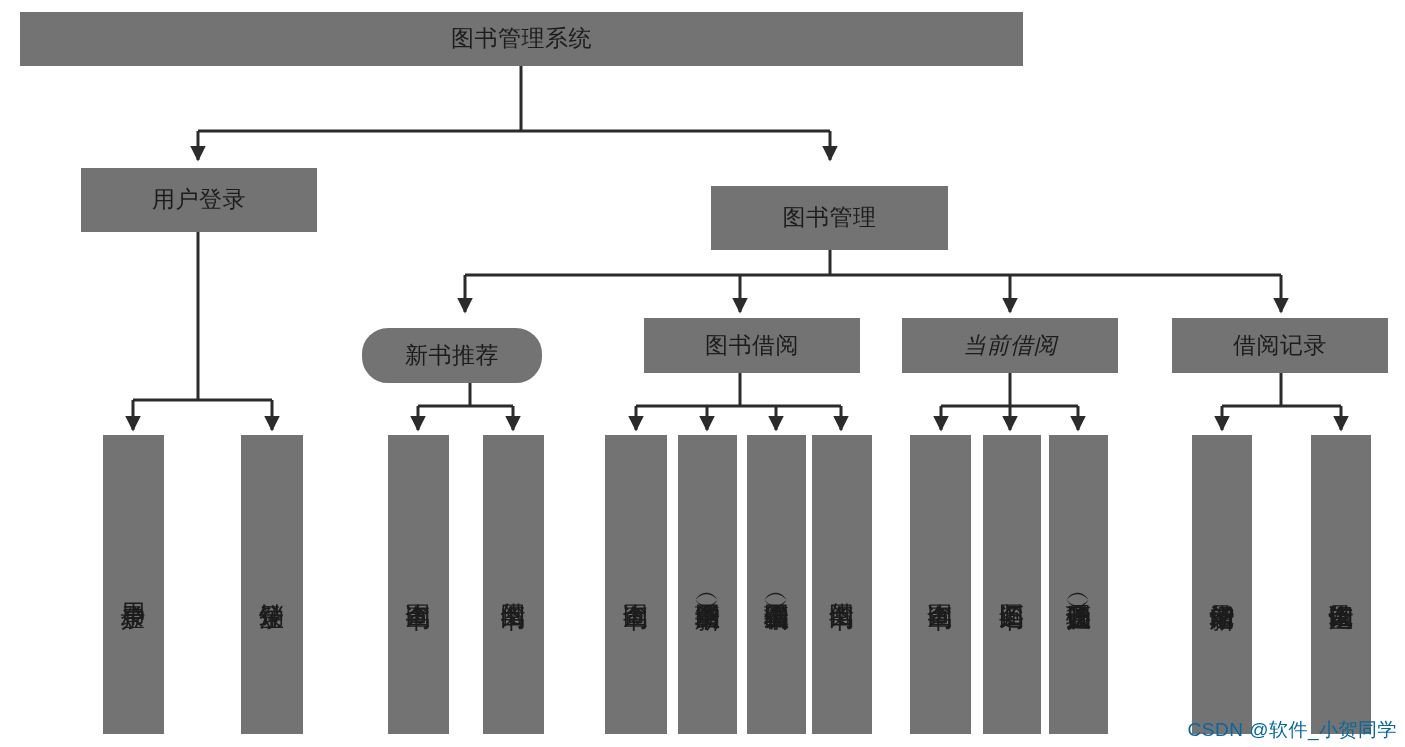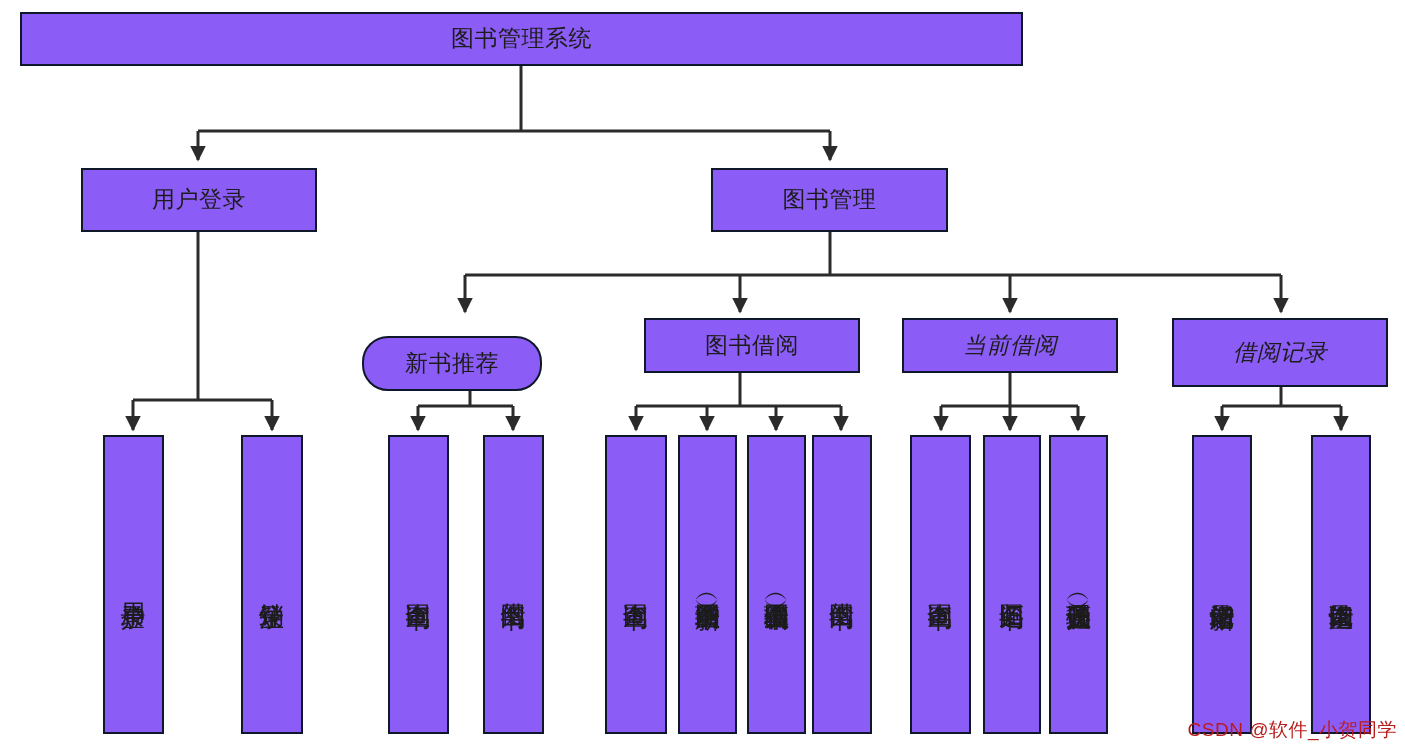--- a/index.html
+++ b/index.html
@@ -21,22 +21,22 @@
     position: absolute;
     left: 0;
     top: 0;
     width: 1405px;
     height: 747px;
     pointer-events: none;
   }
   .node {
     position: absolute;
     box-sizing: border-box;
-    background: #8b5cf6;
-    border: 2px solid #0f172a;
+    background: #737373;
+    border: 2px solid #737373;
     display: flex;
     align-items: center;
     justify-content: center;
     color: #1c1c1c;
   }
   .node.horiz .label {
     font-size: 23px;
     line-height: 1.1;
     letter-spacing: 0.5px;
     white-space: nowrap;
@@ -57,21 +57,21 @@
   }
   .node.vert.tall .label {
     line-height: 1.08;
     letter-spacing: 0px;
   }
   .watermark {
     position: absolute;
     right: 8px;
     bottom: 4px;
     font-size: 19px;
-    color: #b91c1c;
+    color: #0369a1;
     letter-spacing: 0.5px;
     white-space: nowrap;
   }
 </style>
 </head>
 <body>
 
 <div id="diagram">
 
   <svg id="connectors" viewBox="0 0 1405 747" width="1405" height="747" xmlns="http://www.w3.org/2000/svg">
@@ -124,34 +124,34 @@
     </g>
   </svg>
 
   <div class="node horiz" style="left:20px; top:12px; width:1003px; height:54px;">
     <span class="label">图书管理系统</span>
   </div>
 
   <div class="node horiz" style="left:81px; top:168px; width:236px; height:64px;">
     <span class="label">用户登录</span>
   </div>
-  <div class="node horiz" style="left:711px; top:168px; width:237px; height:64px;">
+  <div class="node horiz" style="left:711px; top:186px; width:237px; height:64px;">
     <span class="label">图书管理</span>
   </div>
 
-  <div class="node horiz" style="left:362px; top:336px; width:180px; height:55px;border-radius:26px;">
+  <div class="node horiz" style="left:362px; top:328px; width:180px; height:55px;border-radius:26px;">
     <span class="label">新书推荐</span>
   </div>
   <div class="node horiz" style="left:644px; top:318px; width:216px; height:55px;">
     <span class="label">图书借阅</span>
   </div>
   <div class="node horiz" style="left:902px; top:318px; width:216px; height:55px;font-style:italic;">
     <span class="label">当前借阅</span>
   </div>
-  <div class="node horiz" style="left:1172px; top:318px; width:216px; height:69px;font-style:italic;">
+  <div class="node horiz" style="left:1172px; top:318px; width:216px; height:55px;">
     <span class="label">借阅记录</span>
   </div>
 
   <div class="node vert" style="left:103px; top:435px; width:61px; height:299px;">
     <span class="label">用户登录</span>
   </div>
   <div class="node vert" style="left:241px; top:435px; width:62px; height:299px;">
     <span class="label">注销登录</span>
   </div>
 

